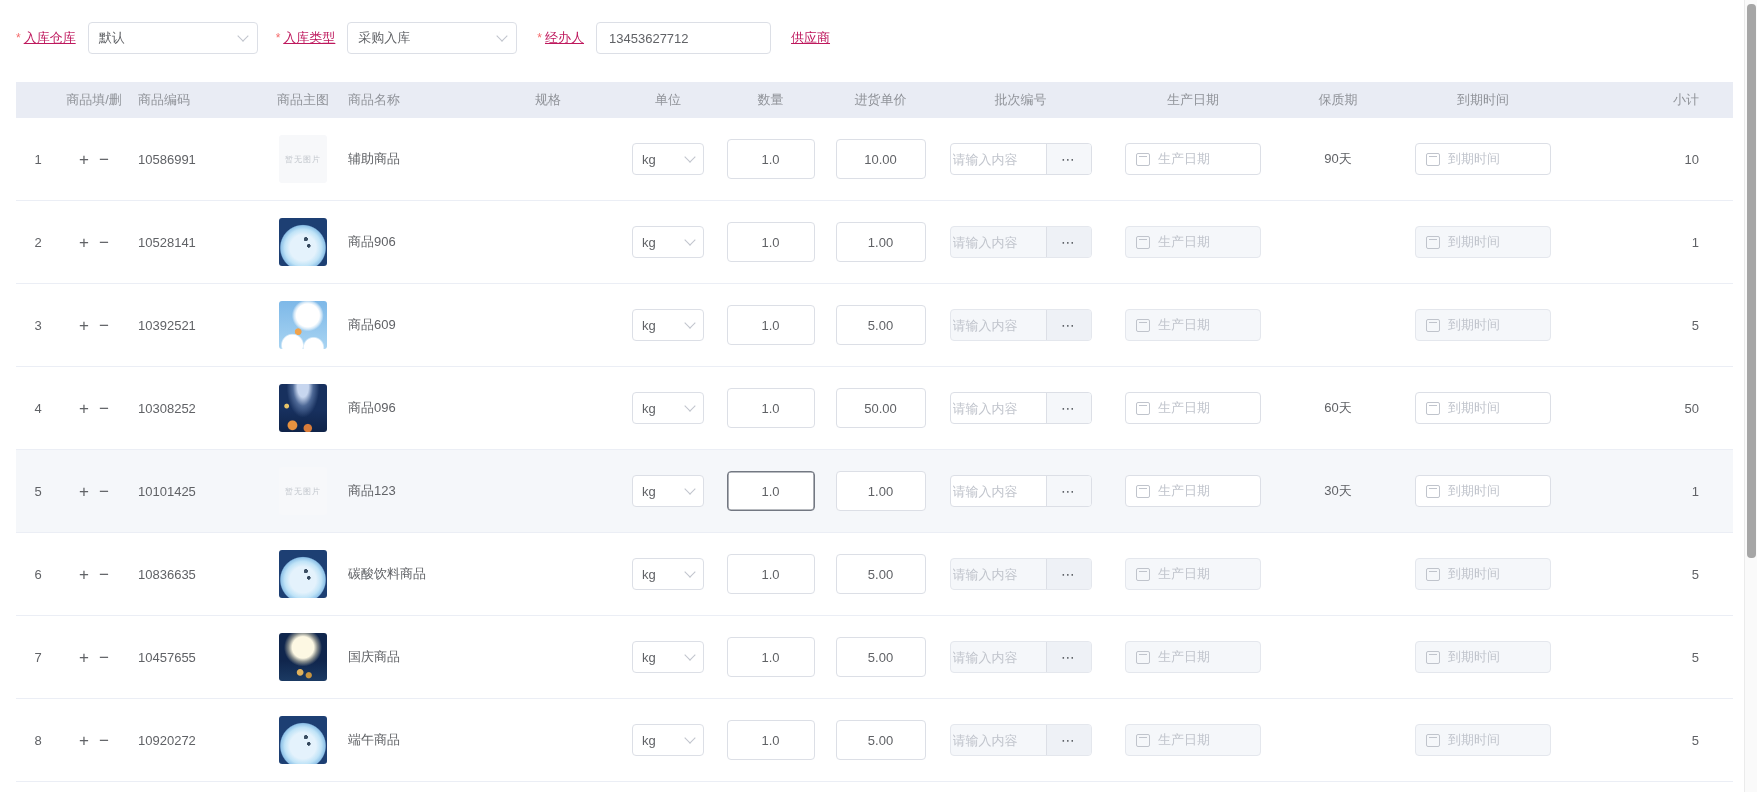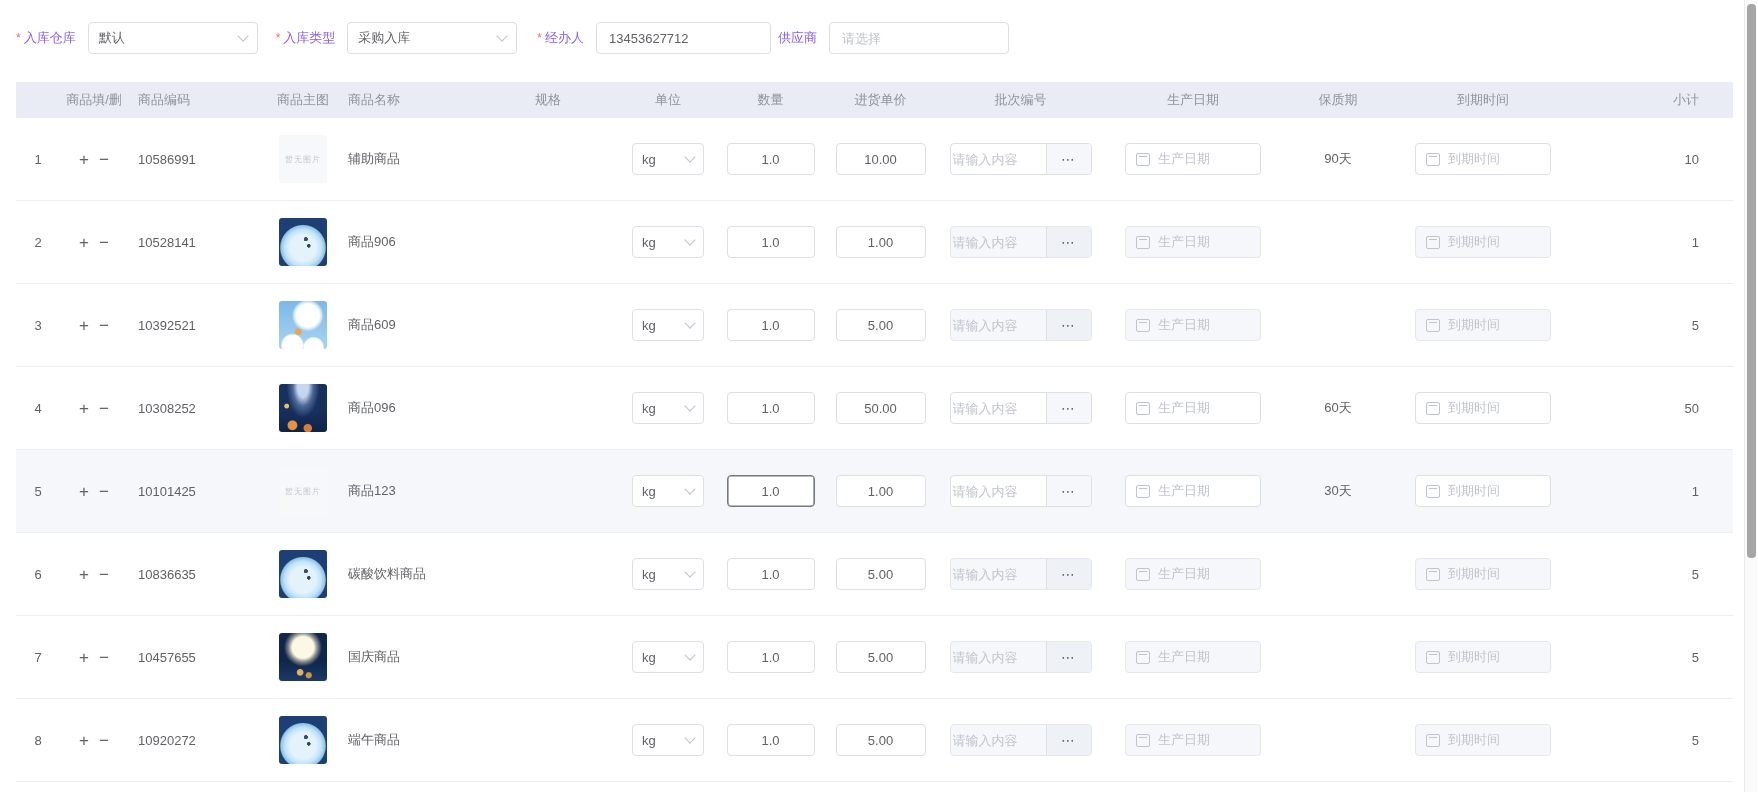--- a/index.html
+++ b/index.html
@@ -3,31 +3,31 @@
 <meta charset="utf-8">
 <style>
   html,body{margin:0;padding:0;background:#fff;}
   .app{position:relative;width:1758px;height:792px;overflow:hidden;background:#fff;
        font-family:"Liberation Sans","DejaVu Sans",sans-serif;color:#606266;font-size:13px;}
   .page-title{padding:15px 0 0 16px;font-size:14px;font-weight:bold;color:#303133;}
   
   .form-row{display:flex;align-items:center;margin:22px 16px 0 16px;height:32px;}
   .form-item{display:flex;align-items:center;}
   .req{color:#f56c6c;margin-right:3px;font-size:12px;}
-  .lbl{color:#8b5cf6;margin-right:12px;white-space:nowrap;}
+  .lbl{color:#be185d;margin-right:12px;white-space:nowrap;text-decoration:underline;}
   .select,.txt-input,.sup-input{height:32px;border:1px solid #dcdfe6;border-radius:4px;
        box-sizing:border-box;background:#fff;display:flex;align-items:center;}
   .select{width:170px;padding:0 10px;justify-content:space-between;cursor:pointer;}
   .chev{width:7px;height:7px;border-right:1.5px solid #c0c4cc;border-bottom:1.5px solid #c0c4cc;
        transform:rotate(45deg);margin-top:-4px;flex:none;}
   .txt-input,.sup-input{width:175px;padding:0 12px;color:#606266;font-size:13px;
        font-family:inherit;outline:none;}
   .sup-input{width:180px;}
   input::placeholder{color:#c0c4cc;}
-  .gap1{margin-left:18px;} .gap2{margin-left:20px;} .gap3{margin-left:7px;}
+  .gap1{margin-left:18px;} .gap2{margin-left:20px;} .gap3{margin-left:20px;}
   
   .table{margin:26px 0 0 16px;width:1717px;}
   .grid{display:grid;grid-template-columns:44px 68px 130px 90px 130px 140px 100px 105px 115px 165px 180px 110px 180px 160px;align-items:center;}
   .thead{height:36px;background:#e9ecf4;color:#909399;margin-top:28px;}
   .cell{display:flex;align-items:center;justify-content:center;min-width:0;}
   .cell.c2{justify-content:flex-start;padding-left:10px;box-sizing:border-box;}
   .cell.c4{justify-content:flex-start;}
   .cell.c13{justify-content:flex-end;padding-right:34px;box-sizing:border-box;}
   .trow{height:82px;border-bottom:1px solid #ebeef5;background:#fff;}
   .trow.hl{background:#f5f7fa;}
@@ -54,21 +54,21 @@
      linear-gradient(180deg,#17305e 0 55%,#0f2348);}
   .img-full-moon-sea{background:
      radial-gradient(circle at 50% 30%,#fdf8e3 0 26%,rgba(250,240,200,.5) 35%,transparent 46%),
      radial-gradient(circle at 44% 82%,#e0b15c 0 6%,transparent 8%),
      radial-gradient(circle at 62% 88%,#c9953f 0 5%,transparent 7%),
      linear-gradient(180deg,#10264d 0 58%,#1b3a63);}
   
   .unit-select{width:72px;height:32px;border:1px solid #dcdfe6;border-radius:4px;background:#fff;
      box-sizing:border-box;display:flex;align-items:center;justify-content:space-between;
      padding:0 9px;cursor:pointer;color:#606266;}
-  .num-input{width:88px;height:32px;border:1px solid #dcdfe6;border-radius:4px;box-sizing:border-box;
+  .num-input{width:88px;height:40px;border:1px solid #dcdfe6;border-radius:4px;box-sizing:border-box;
      text-align:center;color:#606266;font-size:13px;font-family:inherit;outline:none;background:#fff;}
   .num-input.focused{border-color:#737882;box-shadow:inset 0 0 0 .6px #737882;}
   .price-input{width:90px;}
   .batch-group{width:142px;height:32px;border:1px solid #dcdfe6;border-radius:4px;box-sizing:border-box;
      display:flex;overflow:hidden;background:#fff;}
   .batch-input{flex:1;min-width:0;border:none;outline:none;padding:0 2px;font-size:13px;
      font-family:inherit;background:transparent;color:#606266;}
   .more-btn{width:44px;flex:none;border-left:1px solid #dcdfe6;background:#f5f7fa;display:flex;
      align-items:center;justify-content:center;color:#5f6368;font-size:14px;cursor:pointer;letter-spacing:1px;}
   .date-box{width:136px;height:32px;border:1px solid #dcdfe6;border-radius:4px;box-sizing:border-box;
@@ -105,21 +105,20 @@
         <i class="chev"></i>
       </div>
     </div>
     <div class="form-item gap2">
       <span class="req">*</span>
       <span class="lbl">经办人</span>
       <input class="txt-input" value="13453627712" style="">
     </div>
     <div class="form-item gap3">
       <span class="lbl">供应商</span>
-      <input class="sup-input" placeholder="请选择" style="">
     </div>
   </div>
 
   <div class="table">
     <div class="grid thead">
         <div class="cell c0"></div>
         <div class="cell c1">商品填/删</div>
         <div class="cell c2">商品编码</div>
         <div class="cell c3">商品主图</div>
         <div class="cell c4">商品名称</div>

